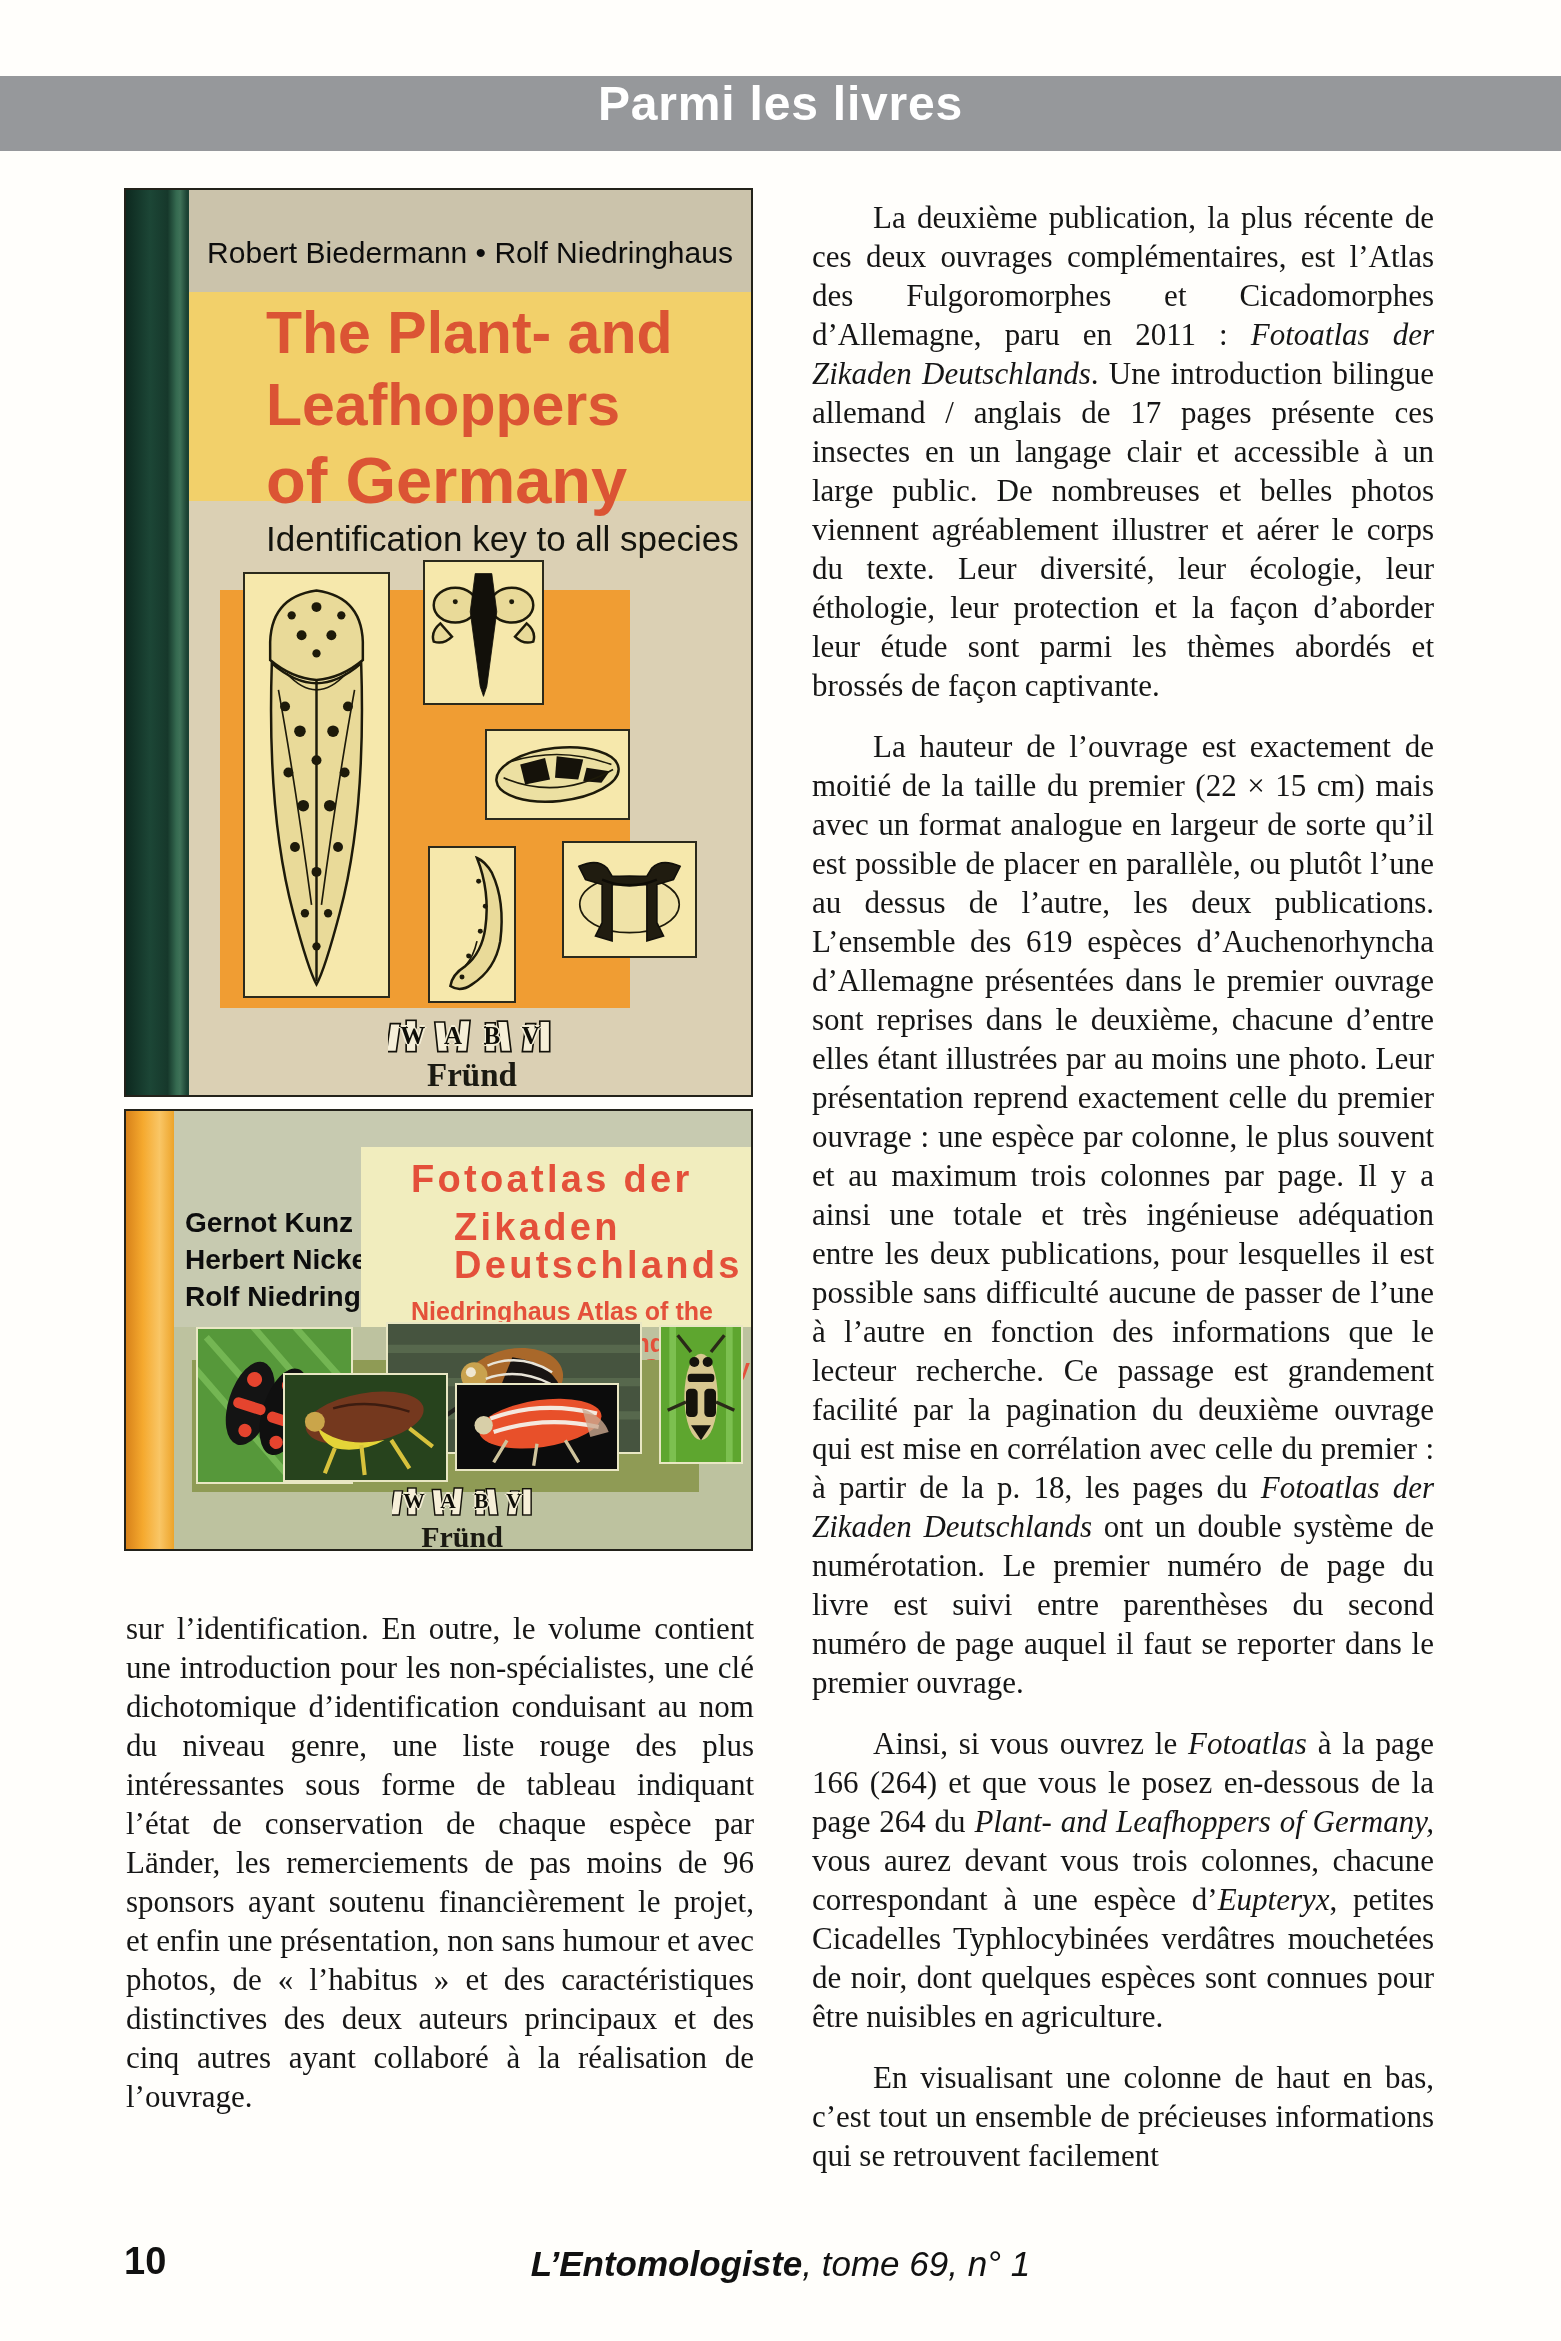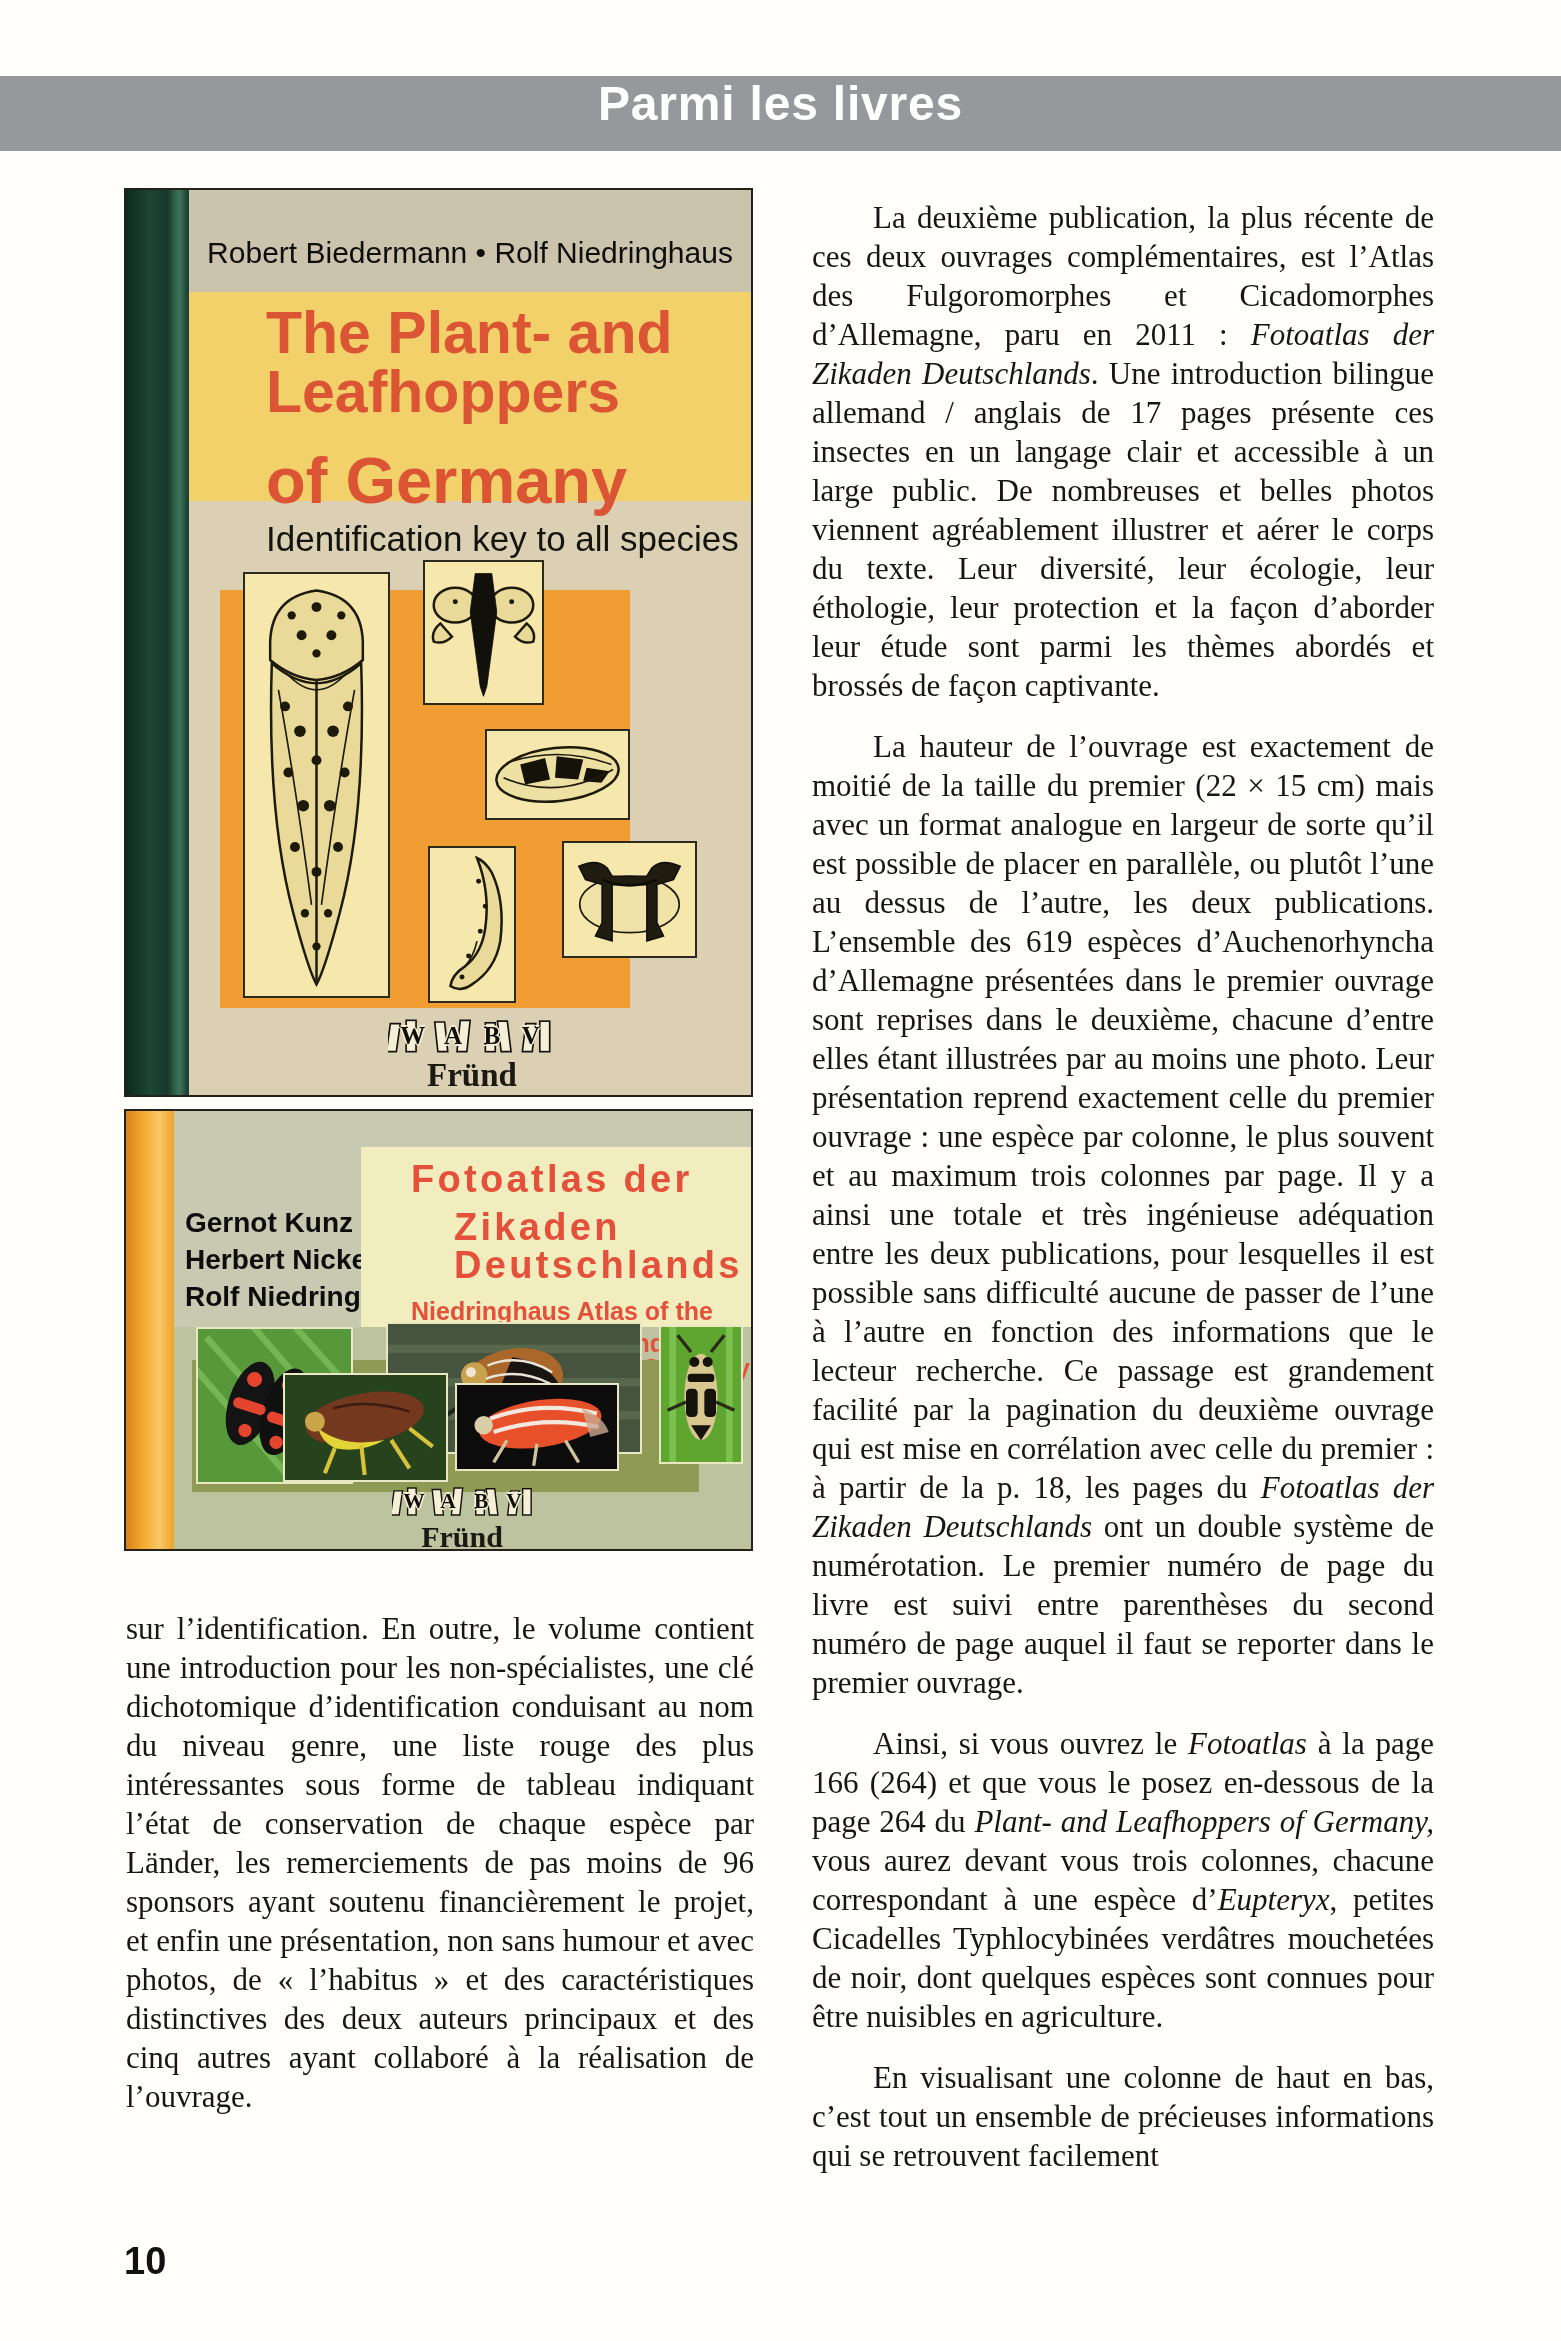--- a/index.html
+++ b/index.html
@@ -20,21 +20,21 @@
   
   .book1{left:124px;top:188px;width:629px;height:909px;background:#dbd0b4;}
   .b1-spine{position:absolute;left:0;top:0;bottom:0;width:63px;
         background:linear-gradient(90deg,#0d291f 0%,#1c4636 38%,#16382b 66%,#356a50 80%,#3f7258 86%,#1b4233 97%);}
   .b1-topband{position:absolute;left:63px;right:0;top:0;height:102px;background:#cbc3ab;}
   .b1-authors{position:absolute;left:63px;right:0;top:46px;text-align:center;
         font:400 30px "Liberation Sans", sans-serif;color:#0d0d0d;}
   .b1-yellow{position:absolute;left:63px;right:0;top:102px;height:209px;background:#f2d06a;}
   .b1-title{position:absolute;font:700 59px "Liberation Sans", sans-serif;color:#db5434;line-height:1;}
   .b1-t1{left:140px;top:114px;}
-  .b1-t2{left:140px;top:173px;}
+  .b1-t2{left:140px;top:186px;}
   .b1-t3{left:140px;top:258px;font-size:65px;}
   .b1-sub{position:absolute;left:140px;top:329px;font:400 35px "Liberation Sans", sans-serif;color:#14140e;}
   .b1-orange{position:absolute;left:94px;top:400px;width:410px;height:418px;background:#f09d33;}
   .panel{position:absolute;box-sizing:border-box;background:#f6e8ac;border:2.5px solid #2b2a1c;}
   .pn-big{left:117px;top:382px;width:147px;height:426px;}
   .pn-head{left:297px;top:370px;width:121px;height:145px;}
   .pn-wing{left:359px;top:539px;width:145px;height:91px;}
   .pn-hook{left:302px;top:656px;width:88px;height:157px;}
   .pn-clasp{left:436px;top:651px;width:135px;height:117px;}
   .b1-logo{left:63px;right:0;top:826px;height:40px;}
@@ -293,15 +293,18 @@
       <p class=""><span>sur l’identification. En outre, le volume contient une introduction pour les non-spécialistes, une clé dichotomique d’identification conduisant au nom du niveau genre, une liste rouge des plus intéressantes sous forme de tableau indiquant l’état de conservation de chaque espèce par Länder, les remerciements de pas moins de 96 sponsors ayant soutenu financièrement le projet, et enfin une présentation, non sans humour et avec photos, de « l’habitus » et des caractéristiques distinctives des deux auteurs principaux et des cinq autres ayant collaboré à la réalisation de l’ouvrage.</span></p>
     </div>
   <div class="col col-right">
       <p class="indent"><span>La deuxième publication, la plus récente de ces deux ouvrages complémentaires, est l’Atlas des Fulgoromorphes et Cicadomorphes d’Allemagne, paru en 2011 : </span><span class="it">Fotoatlas der Zikaden Deutschlands</span><span>. Une introduction bilingue allemand / anglais de 17 pages présente ces insectes en un langage clair et accessible à un large public. De nombreuses et belles photos viennent agréablement illustrer et aérer le corps du texte. Leur diversité, leur écologie, leur éthologie, leur protection et la façon d’aborder leur étude sont parmi les thèmes abordés et brossés de façon captivante.</span></p>
       <p class="indent"><span>La hauteur de l’ouvrage est exactement de moitié de la taille du premier (22 × 15 cm) mais avec un format analogue en largeur de sorte qu’il est possible de placer en parallèle, ou plutôt l’une au dessus de l’autre, les deux publications. L’ensemble des 619 espèces d’Auchenorhyncha d’Allemagne présentées dans le premier ouvrage sont reprises dans le deuxième, chacune d’entre elles étant illustrées par au moins une photo. Leur présentation reprend exactement celle du premier ouvrage : une espèce par colonne, le plus souvent et au maximum trois colonnes par page. Il y a ainsi une totale et très ingénieuse adéquation entre les deux publications, pour lesquelles il est possible sans difficulté aucune de passer de l’une à l’autre en fonction des informations que le lecteur recherche. Ce passage est grandement facilité par la pagination du deuxième ouvrage qui est mise en corrélation avec celle du premier : à partir de la p. 18, les pages du </span><span class="it">Fotoatlas der Zikaden Deutschlands</span><span> ont un double système de numérotation. Le premier numéro de page du livre est suivi entre parenthèses du second numéro de page auquel il faut se reporter dans le premier ouvrage.</span></p>
       <p class="indent"><span>Ainsi, si vous ouvrez le </span><span class="it">Fotoatlas</span><span> à la page 166 (264) et que vous le posez en-dessous de la page 264 du </span><span class="it">Plant- and Leafhoppers of Germany,</span><span> vous aurez devant vous trois colonnes, chacune correspondant à une espèce d’</span><span class="it">Eupteryx</span><span>, petites Cicadelles Typhlocybinées verdâtres mouchetées de noir, dont quelques espèces sont connues pour être nuisibles en agriculture.</span></p>
       <p class="indent"><span>En visualisant une colonne de haut en bas, c’est tout un ensemble de précieuses informations qui se retrouvent facilement</span></p>
     </div>
 
   <div class="footer-page">10</div>
+  <div class="footer-journal">
+    <span class="jname">L’Entomologiste</span><span>, tome 69, n° 1</span>
+  </div>
 
 </div>
 
 
 </body></html>

